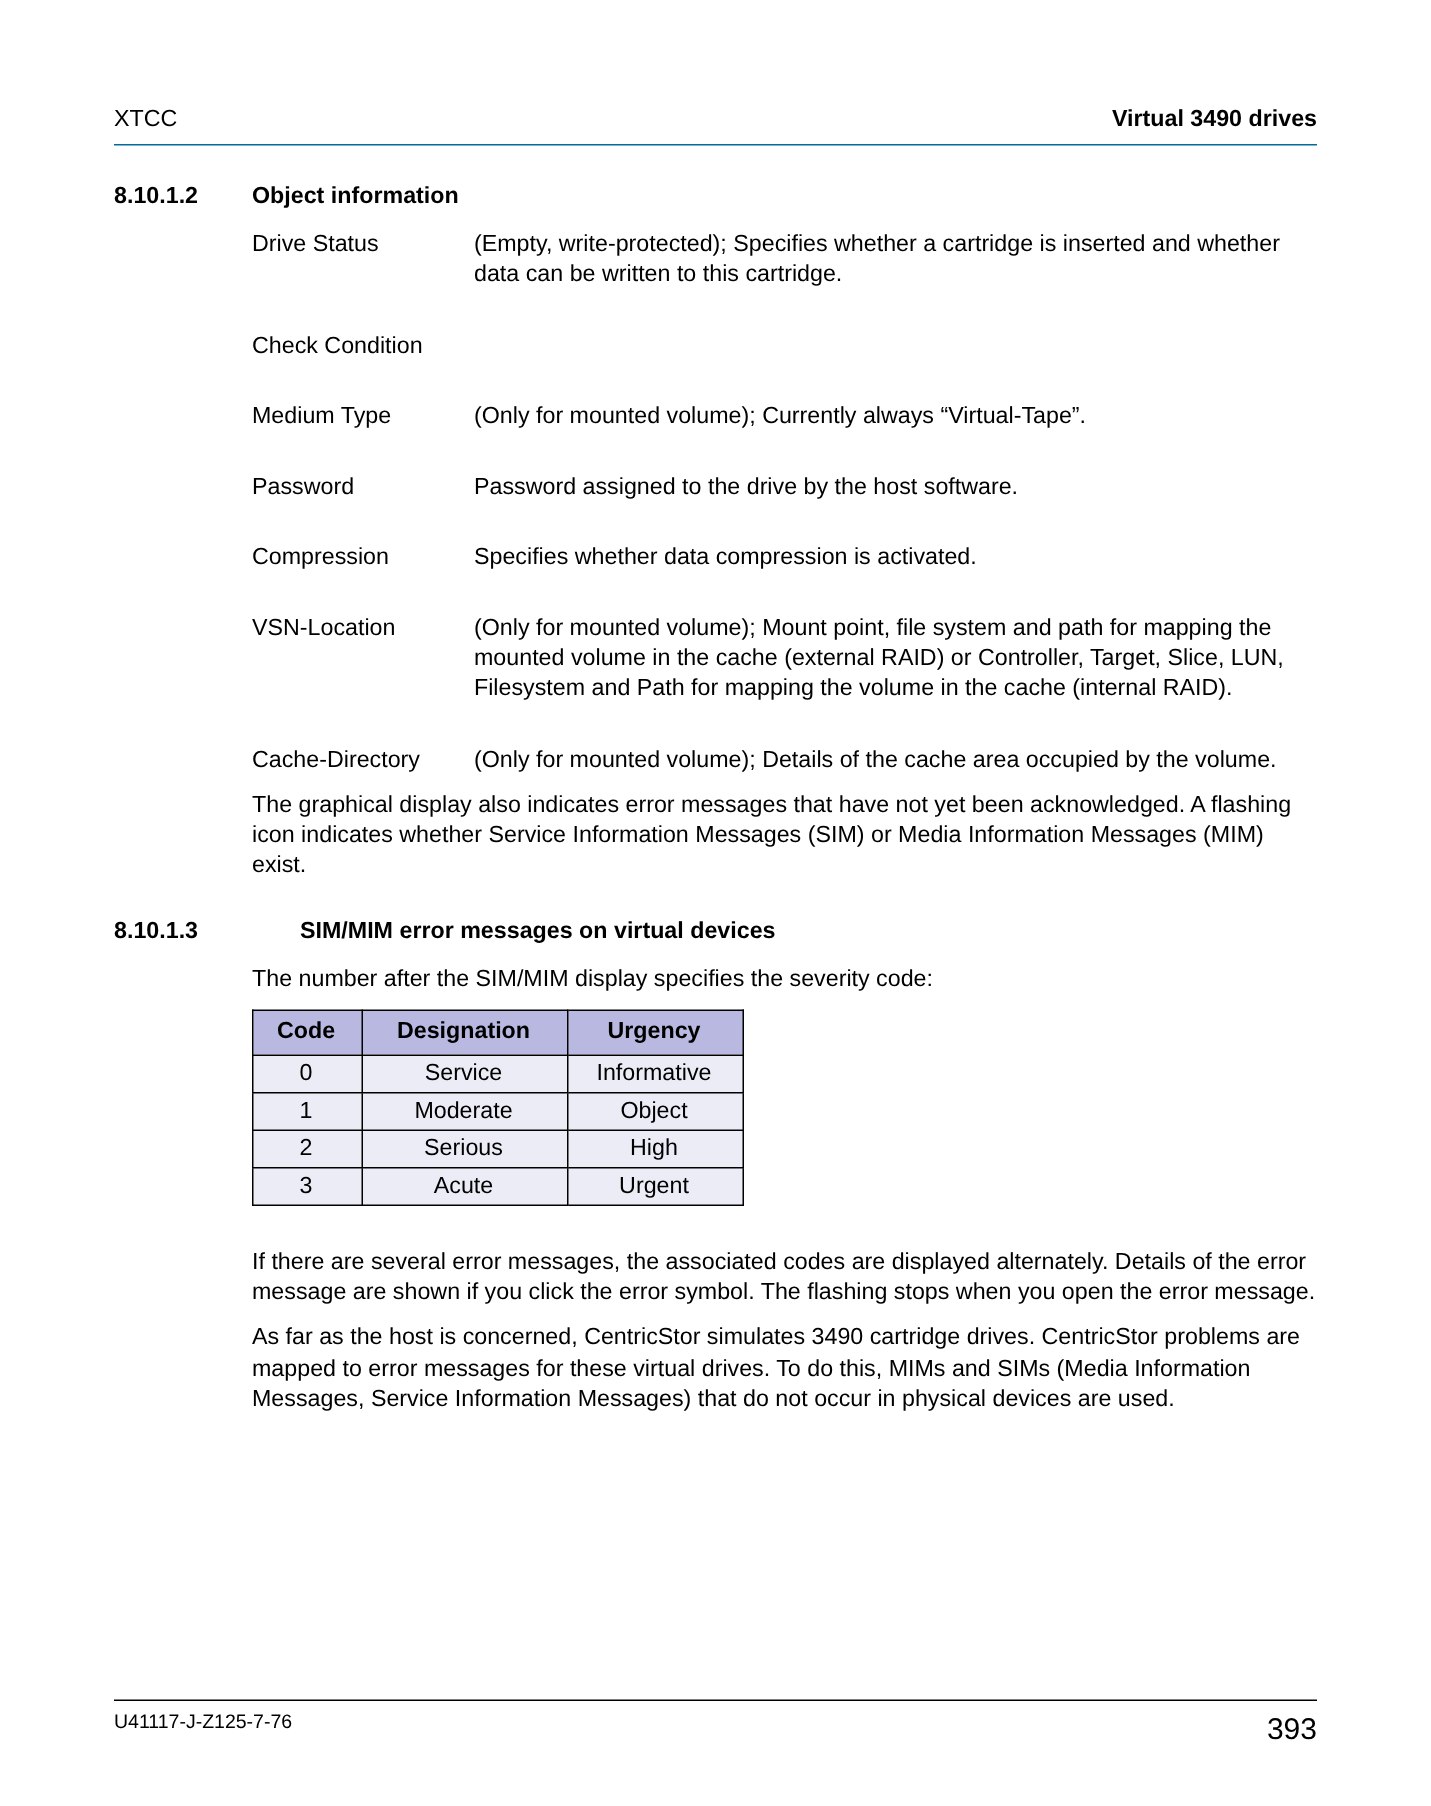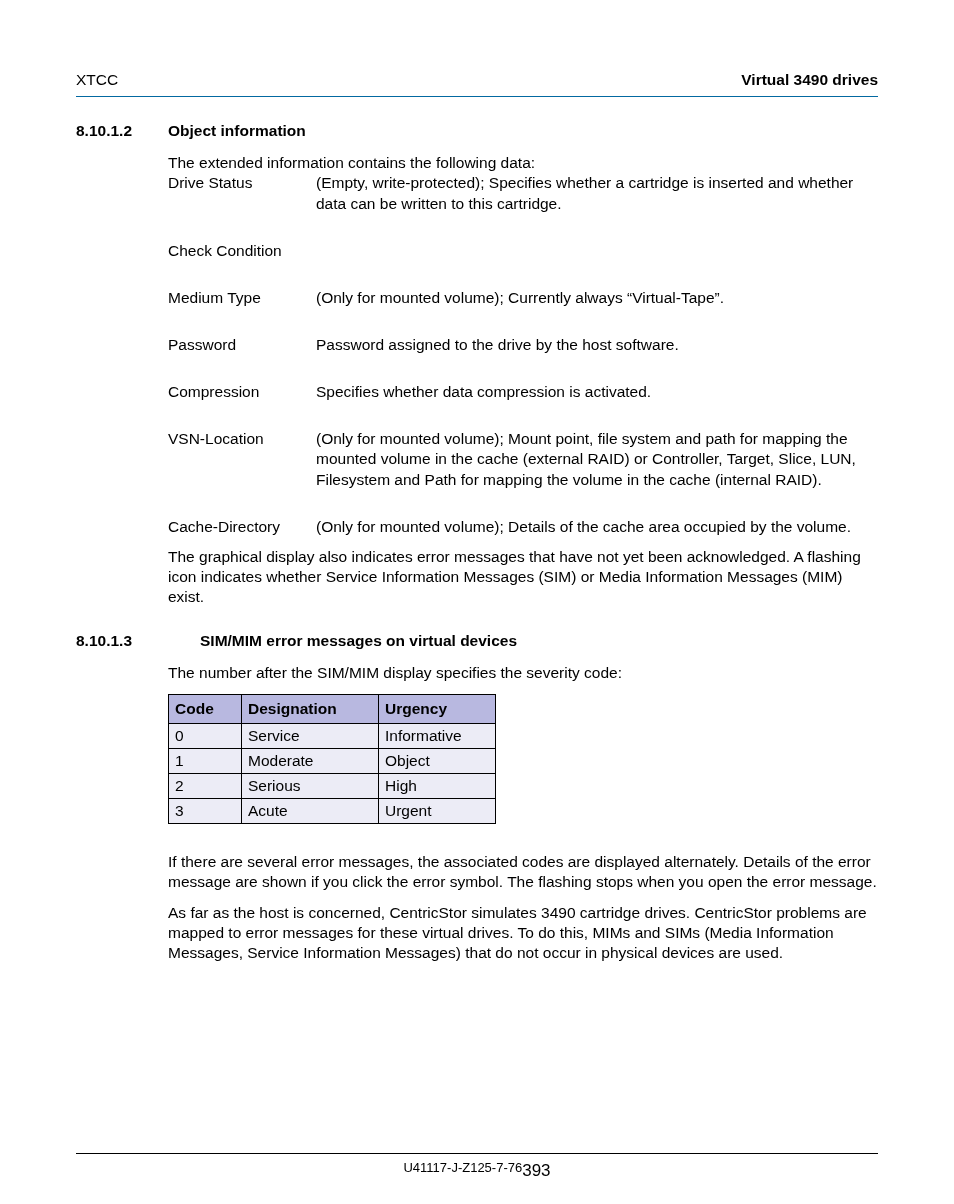--- a/index.html
+++ b/index.html
@@ -54,60 +54,59 @@
   }
   .dd {
     flex: 1;
   }
   table {
     border-collapse: collapse;
     margin-top: 6px;
   }
   th, td {
     border: 1px solid #000;
-    text-align: left;
+    text-align: center;
     font-size: 15.5px;
   }
   th {
     font-weight: 700;
     background: #b8b8e0;
     padding: 4px 8px 4px 6px;
   }
   td {
     background: #ececf6;
     padding: 2px 8px 2px 6px;
   }
   .col-code { width: 58px; }
   .col-des { width: 122px; }
   .col-urg { width: 102px; }
   .footer-rule {
     border-top: 1px solid #000;
     margin-top: 190px;
     padding-top: 6px;
     display: flex;
-    justify-content: center;
+    justify-content: space-between;
     font-size: 13px;
   }
-  .footer-right { font-size: 17px; }
+  .footer-right { font-size: 20px; }
 </style>
 </head>
 <body>
 
 <div class="header-row">
   <span class="header-left">XTCC</span>
   <span class="header-right">Virtual 3490 drives</span>
 </div>
 
 <div class="section">
   <span class="section-num">8.10.1.2</span>
   <span class="section-title">Object information</span>
 </div>
 
 <div class="indent">
-  <div>The extended information contains the following data:</div>
 
   <div class="dl">
     <div class="dl-row">
       <div class="dt">Drive Status</div>
       <div class="dd">(Empty, write-protected); Specifies whether a cartridge is inserted and whether data can be written to this cartridge.</div>
     </div>
     <div class="dl-row">
       <div class="dt">Check Condition</div>
     </div>
     <div class="dl-row">

